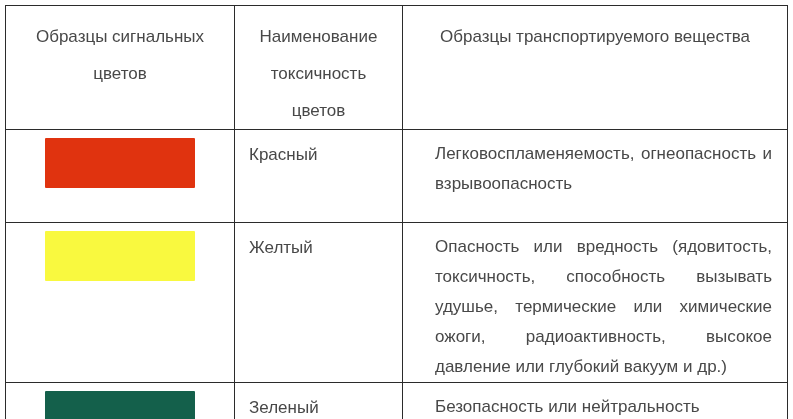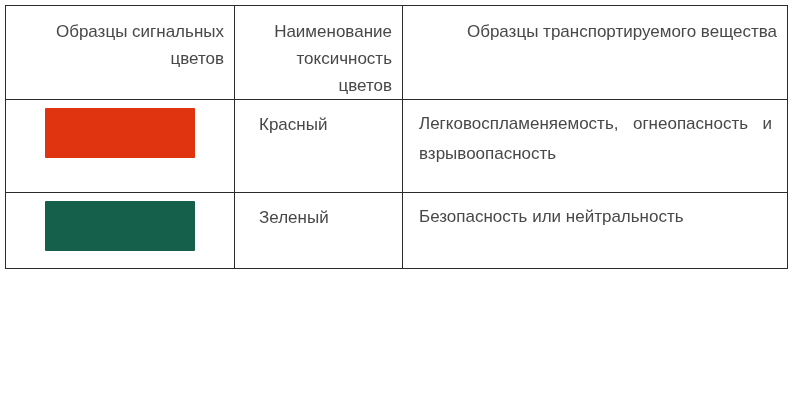--- a/index.html
+++ b/index.html
@@ -32,40 +32,40 @@
   col.c1 { width: 229px; }
   col.c2 { width: 168px; }
   col.c3 { width: 385px; }
 
   tr.header-row { height: 92px; }
   tr.row-red    { height: 93px; }
   tr.row-yellow { height: 147px; }
   tr.row-green  { height: 76px; }
 
   th.hdr {
-    text-align: right;
+    text-align: center;
     padding: 12px 10px 0 10px;
-    line-height: 27px;
+    line-height: 37px;
   }
   td.sample-cell {
     padding: 8px 0 0 0;
     text-align: center;
   }
   .swatch {
     width: 150px;
     height: 50px;
     margin: 0 auto;
     border-radius: 1px;
   }
   td.name-cell {
-    padding: 11px 8px 0 24px;
+    padding: 11px 8px 0 14px;
     line-height: 28px;
   }
   td.props-cell {
-    padding: 9px 15px 0 16px;
+    padding: 9px 15px 0 32px;
     text-align: justify;
     line-height: 30px;
   }
 </style>
 </head>
 <body>
 
 <div class="page">
   <table class="signal-table">
     <colgroup>
@@ -81,20 +81,27 @@
       </tr>
     </thead>
     <tbody>
       <tr class="row-red">
         <td class="sample-cell">
           <div class="swatch" style="background-color: rgb(224, 51, 15);"></div>
         </td>
         <td class="name-cell">Красный</td>
         <td class="props-cell">Легковоспламеняемость, огнеопасность и взрывоопасность</td>
       </tr>
+      <tr class="row-yellow">
+        <td class="sample-cell">
+          <div class="swatch" style="background-color: rgb(249, 249, 63);"></div>
+        </td>
+        <td class="name-cell">Желтый</td>
+        <td class="props-cell">Опасность или вредность (ядовитость, токсичность, способность вызывать удушье, термические или химические ожоги, радиоактивность, высокое давление или глубокий вакуум и др.)</td>
+      </tr>
       <tr class="row-green">
         <td class="sample-cell">
           <div class="swatch" style="background-color: rgb(20, 96, 75);"></div>
         </td>
         <td class="name-cell">Зеленый</td>
         <td class="props-cell">Безопасность или нейтральность</td>
       </tr>
     </tbody>
   </table>
 </div>

